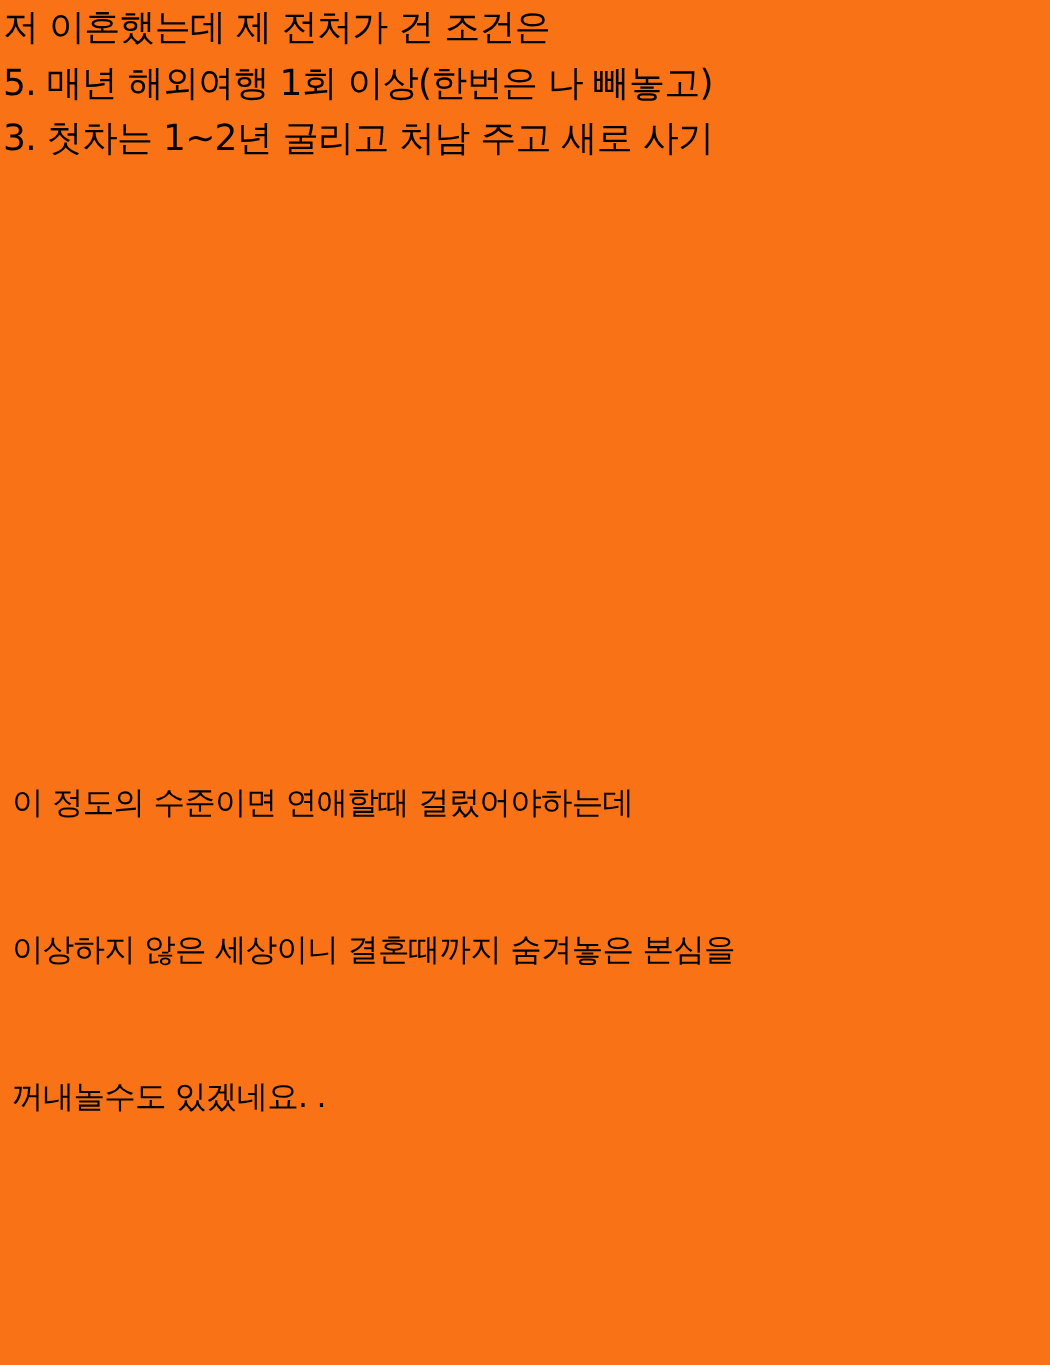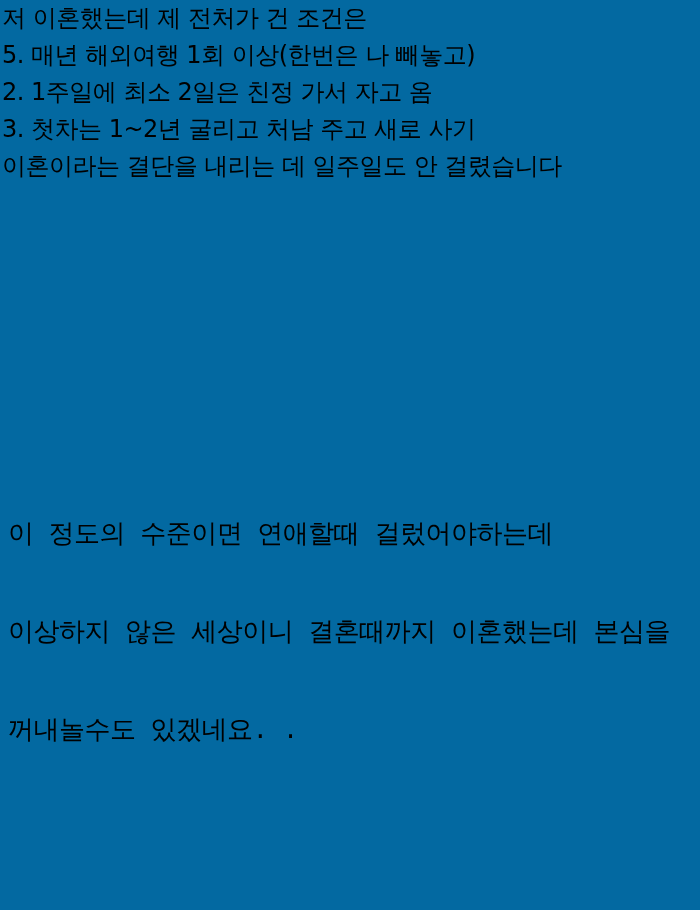--- a/index.html
+++ b/index.html
@@ -12,65 +12,62 @@
     background: #ffffff;
     color: #000000;
     font-family: "DejaVu Sans", "Liberation Sans", sans-serif;
     overflow: hidden;
     position: relative;
   }
   .page {
     position: relative;
     width: 700px;
     height: 910px;
-    background: #0369a1;
+    background: #f97316;
   }
   .post-body {
     position: absolute;
     top: 0px;
     left: 2px;
     font-size: 24px;
     line-height: 37px;
     letter-spacing: -0.5px;
     white-space: nowrap;
   }
   .post-line {
     margin: 0;
     padding: 0;
   }
   .commentary {
     position: absolute;
     top: 517px;
     left: 8px;
-    font-size: 26px;
+    font-size: 21px;
     letter-spacing: -0.5px;
-    font-family: Liberation Mono, monospace;
   }
   .comment-line {
     margin: 0 0 61px 0;
     line-height: 37px;
     white-space: nowrap;
   }
   .comment-line:last-child {
     margin-bottom: 0;
     margin-top: 40px;
   }
 </style>
 </head>
 <body style="background: rgb(255, 255, 255); color: rgb(0, 0, 0);">
 
 <div class="page">
 
   <div class="post-body">
     <div class="post-line">저 이혼했는데 제 전처가 건 조건은</div>
     <div class="post-line">5. 매년 해외여행 1회 이상(한번은 나 빼놓고)</div>
-    <div class="post-line">2. 1주일에 최소 2일은 친정 가서 자고 옴</div>
     <div class="post-line">3. 첫차는 1~2년 굴리고 처남 주고 새로 사기</div>
-    <div class="post-line">이혼이라는 결단을 내리는 데 일주일도 안 걸렸습니다</div>
   </div>
 
   <div class="commentary">
     <p class="comment-line">이 정도의 수준이면 연애할때 걸렀어야하는데</p>
-    <p class="comment-line">이상하지 않은 세상이니 결혼때까지 이혼했는데 본심을</p>
+    <p class="comment-line">이상하지 않은 세상이니 결혼때까지 숨겨놓은 본심을</p>
     <p class="comment-line">꺼내놀수도 있겠네요. .</p>
   </div>
 
 </div>
 
 </body></html>

